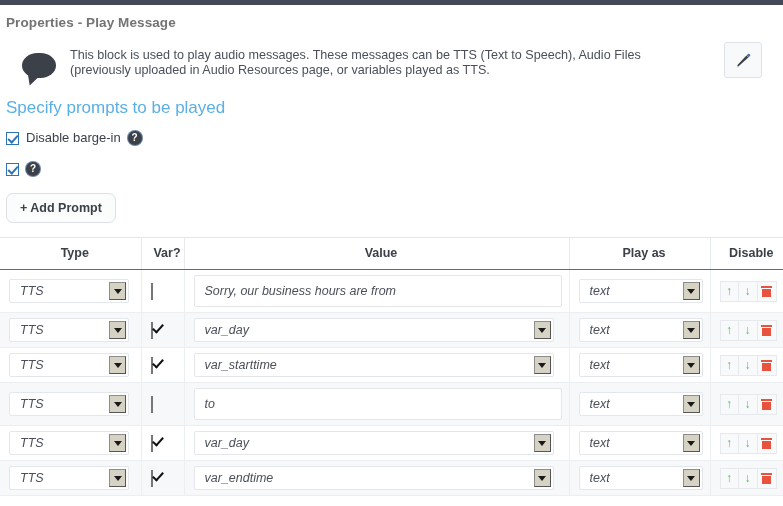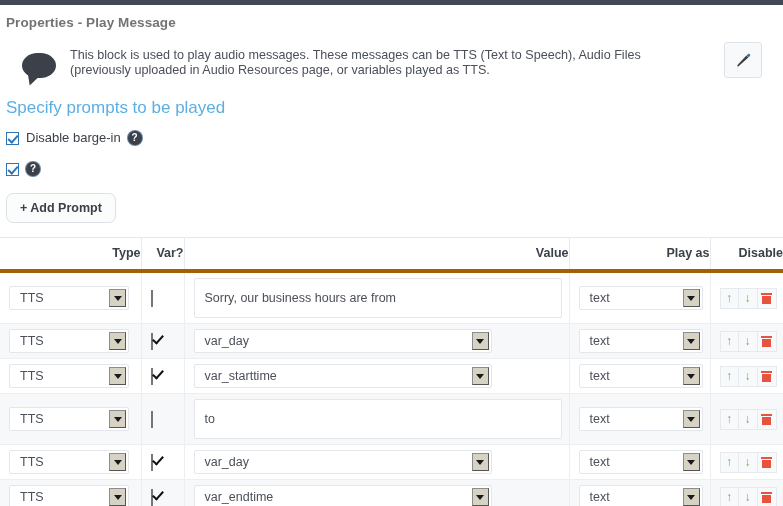--- a/index.html
+++ b/index.html
@@ -150,39 +150,40 @@
     color: #3b4049;
     cursor: pointer;
   }
   table.prompts {
     width: 783px;
     border-collapse: collapse;
     margin-top: 14px;
     table-layout: fixed;
   }
   table.prompts th {
-    text-align: right;
+    text-align: center;
     font-size: 12.5px;
     font-weight: bold;
     color: #3b4049;
     padding: 8px 0 9px 9px;
     border-top: 1px solid #e2e6ea;
-    border-bottom: 4px solid #a16207;
+    border-bottom: 1px solid #a16207;
     border-right: 1px solid #e8ebee;
     background: #ffffff;
     box-sizing: border-box;
   }
   table.prompts th:last-child { border-right: none; }
   table.prompts td {
     padding: 5px 0 5px 9px;
     border-bottom: 1px solid #eceff2;
     border-right: 1px solid #eceff2;
     background: #ffffff;
     box-sizing: border-box;
     vertical-align: middle;
+    font-style: italic;
   }
   table.prompts td:last-child { border-right: none; }
   table.prompts tr.alt td { background: #f6f8fa; }
   .col-type { width: 141px; }
   .col-var { width: 43px; }
   .col-value { width: 385px; }
   .col-playas { width: 141px; }
   .col-actions { width: 73px; }
   .sel {
     position: relative;
@@ -215,26 +216,26 @@
   }
   .sel .arrow:after {
     content: "";
     width: 0; height: 0;
     border-left: 4px solid transparent;
     border-right: 4px solid transparent;
     border-top: 5px solid #1a1a1a;
   }
   .sel.type-sel { width: 120px; }
   .sel.play-sel { width: 124px; }
-  .sel.value-sel { width: 298px; }
+  .sel.value-sel { width: 360px; }
   .txt {
     border: 1px solid #e3e7eb;
     background: #ffffff;
     border-radius: 2px;
-    height: 40px;
+    height: 32px;
     width: 368px;
     display: flex;
     align-items: center;
     font-size: 12.5px;
     color: #4a4f59;
     padding-left: 10px;
     box-sizing: border-box;
   }
   .varbox {
     width: 13px;

